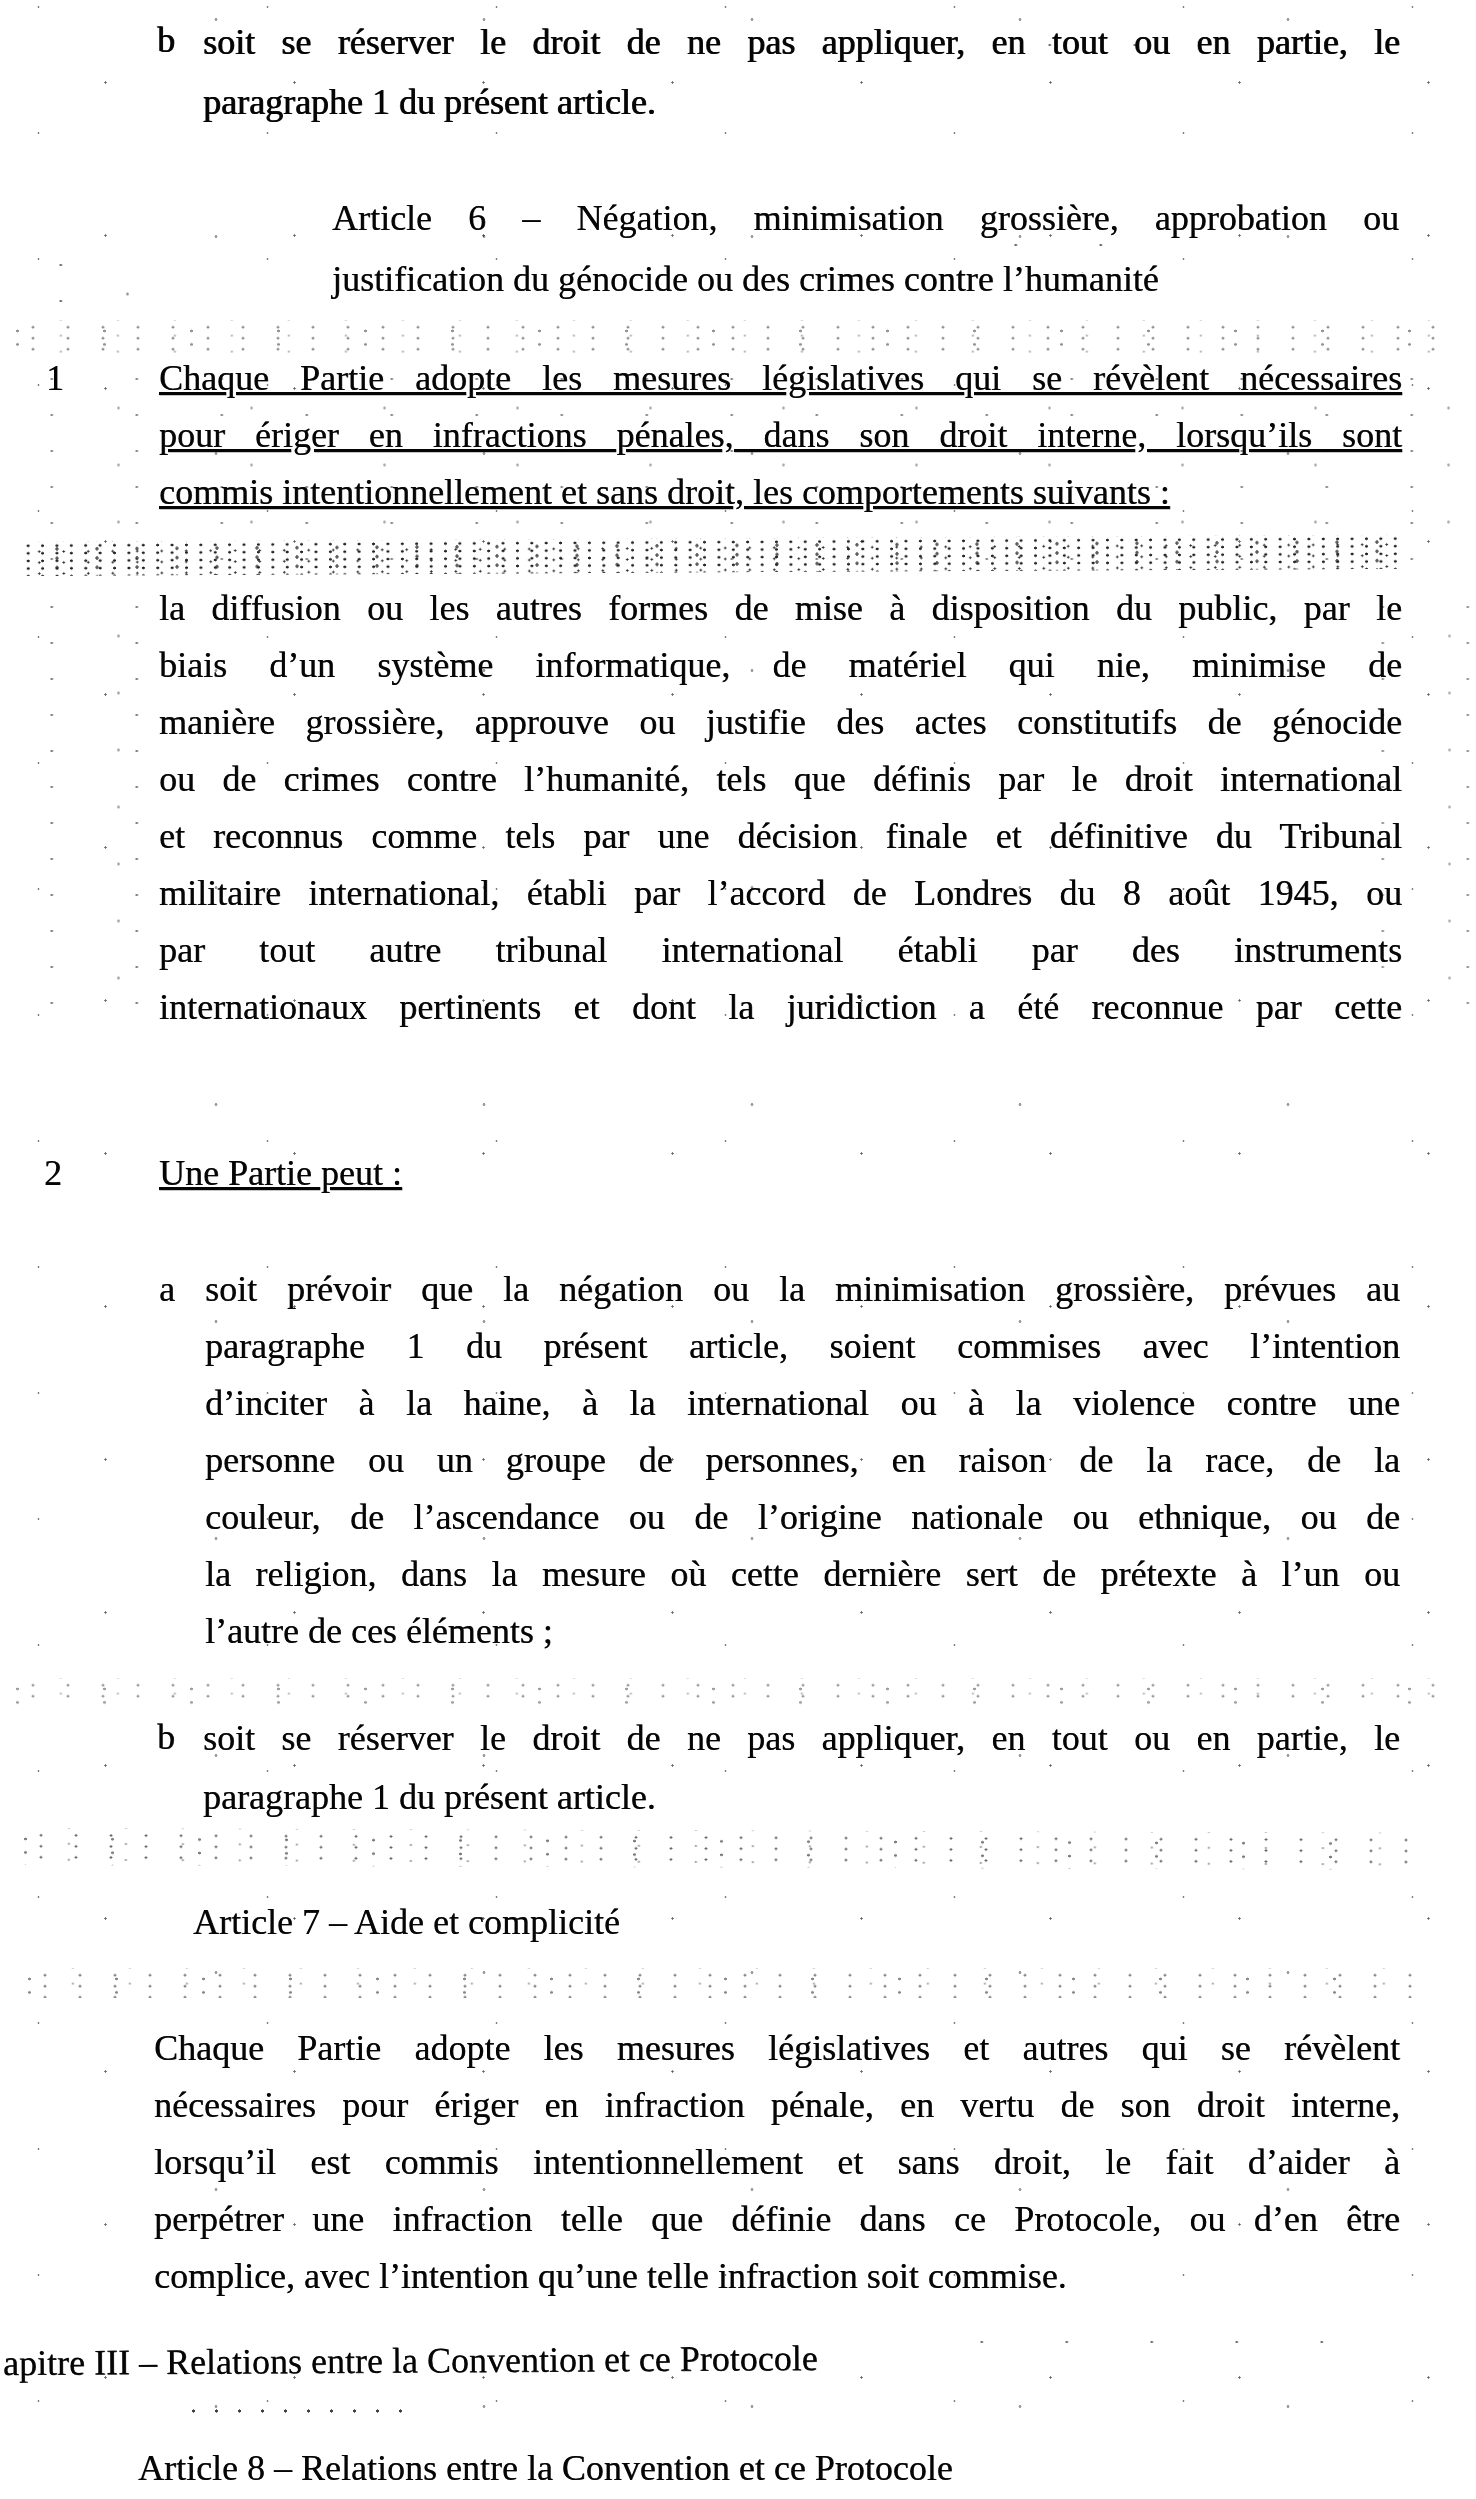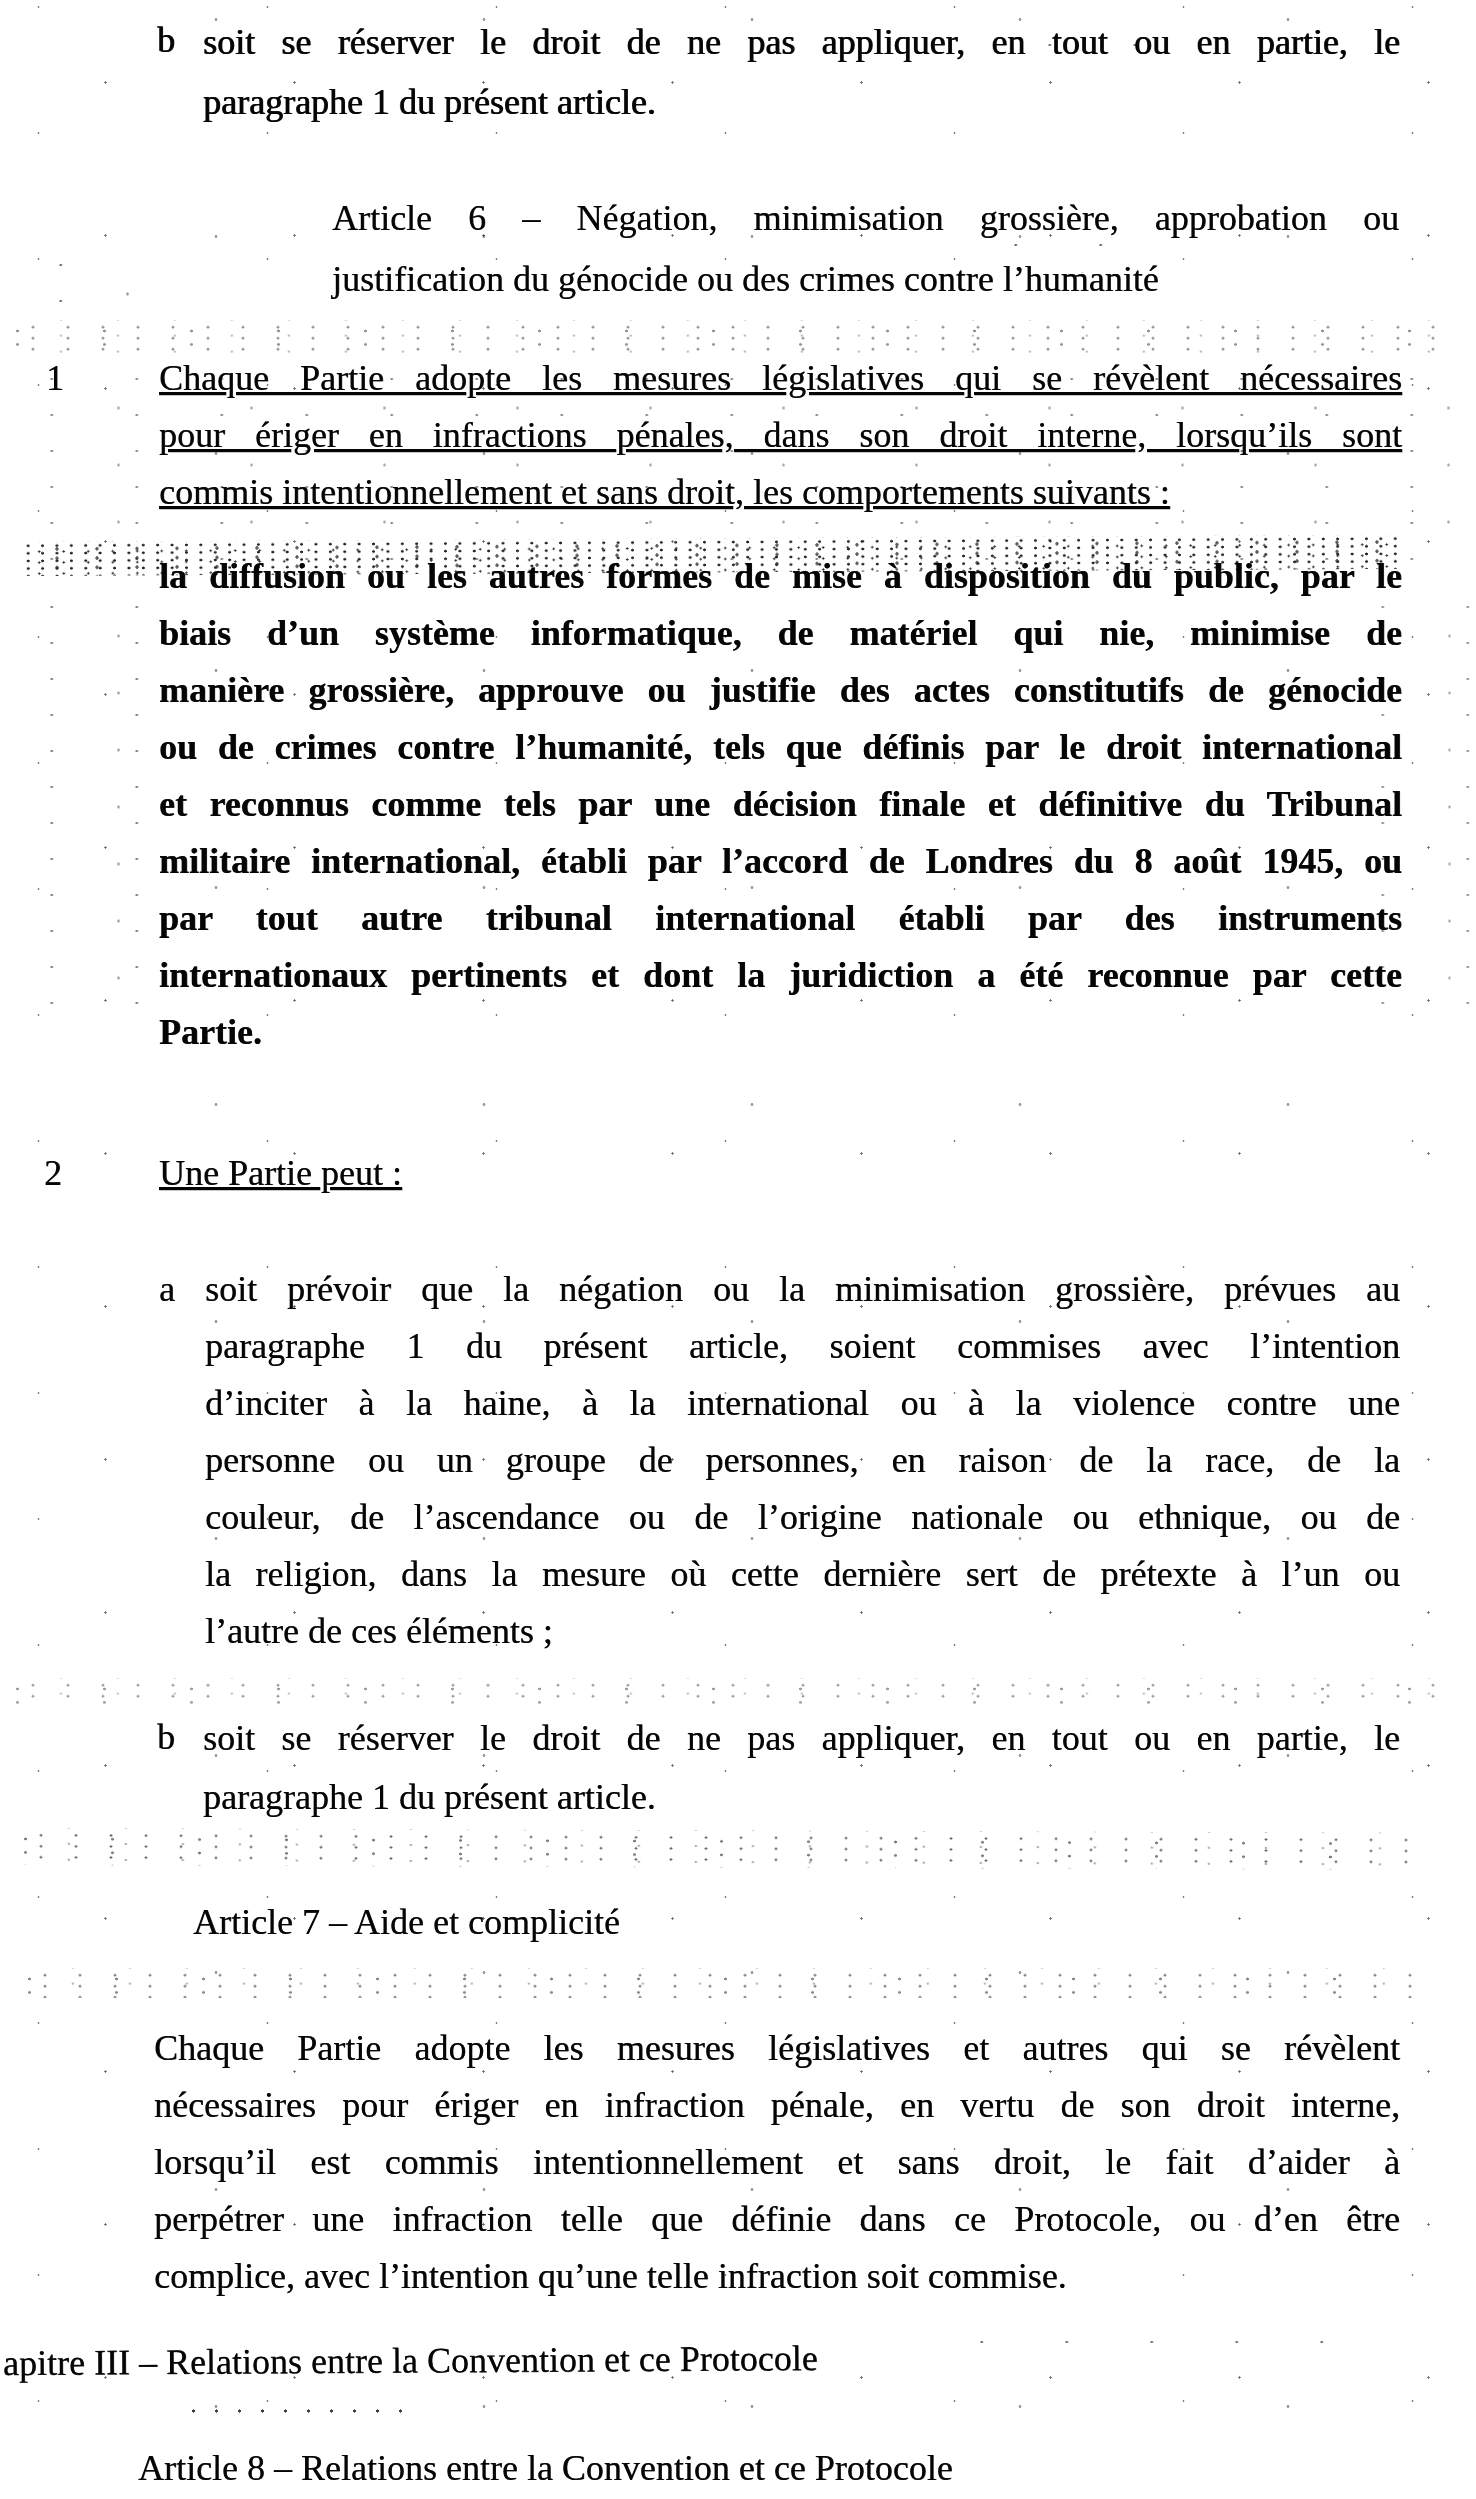--- a/index.html
+++ b/index.html
@@ -93,30 +93,29 @@
       <div class="tline last">justification du génocide ou des crimes contre l’humanité</div>
     </div>
 
   <div class="marker" style="left:46px;top:350px;">1</div>
   <div class="block txt" style="left:159px;top:350px;width:1243px;text-decoration:underline;">
       <div class="tline">Chaque Partie adopte les mesures législatives qui se révèlent nécessaires</div>
       <div class="tline">pour ériger en infractions pénales, dans son droit interne, lorsqu’ils sont</div>
       <div class="tline last">commis intentionnellement et sans droit, les comportements suivants :</div>
     </div>
 
-  <div class="block txt" style="left:159px;top:548px;width:1243px;font-weight:bold;">
+  <div class="block txt" style="left:159px;top:580px;width:1243px;">
       <div class="tline">la diffusion ou les autres formes de mise à disposition du public, par le</div>
       <div class="tline">biais d’un système informatique, de matériel qui nie, minimise de</div>
       <div class="tline">manière grossière, approuve ou justifie des actes constitutifs de génocide</div>
       <div class="tline">ou de crimes contre l’humanité, tels que définis par le droit international</div>
       <div class="tline">et reconnus comme tels par une décision finale et définitive du Tribunal</div>
       <div class="tline">militaire international, établi par l’accord de Londres du 8 août 1945, ou</div>
       <div class="tline">par tout autre tribunal international établi par des instruments</div>
       <div class="tline">internationaux pertinents et dont la juridiction a été reconnue par cette</div>
-      <div class="tline last">Partie.</div>
     </div>
 
   <div class="marker" style="left:44px;top:1145px;">2</div>
   <div class="block txt single" style="left:159px;top:1145px;text-decoration:underline;">Une Partie peut :</div>
 
   <div class="marker" style="left:159px;top:1261px;">a</div>
   <div class="block txt" style="left:205px;top:1261px;width:1195px;font-family:Liberation Serif, serif;">
       <div class="tline">soit prévoir que la négation ou la minimisation grossière, prévues au</div>
       <div class="tline">paragraphe 1 du présent article, soient commises avec l’intention</div>
       <div class="tline">d’inciter à la haine, à la international ou à la violence contre une</div>

